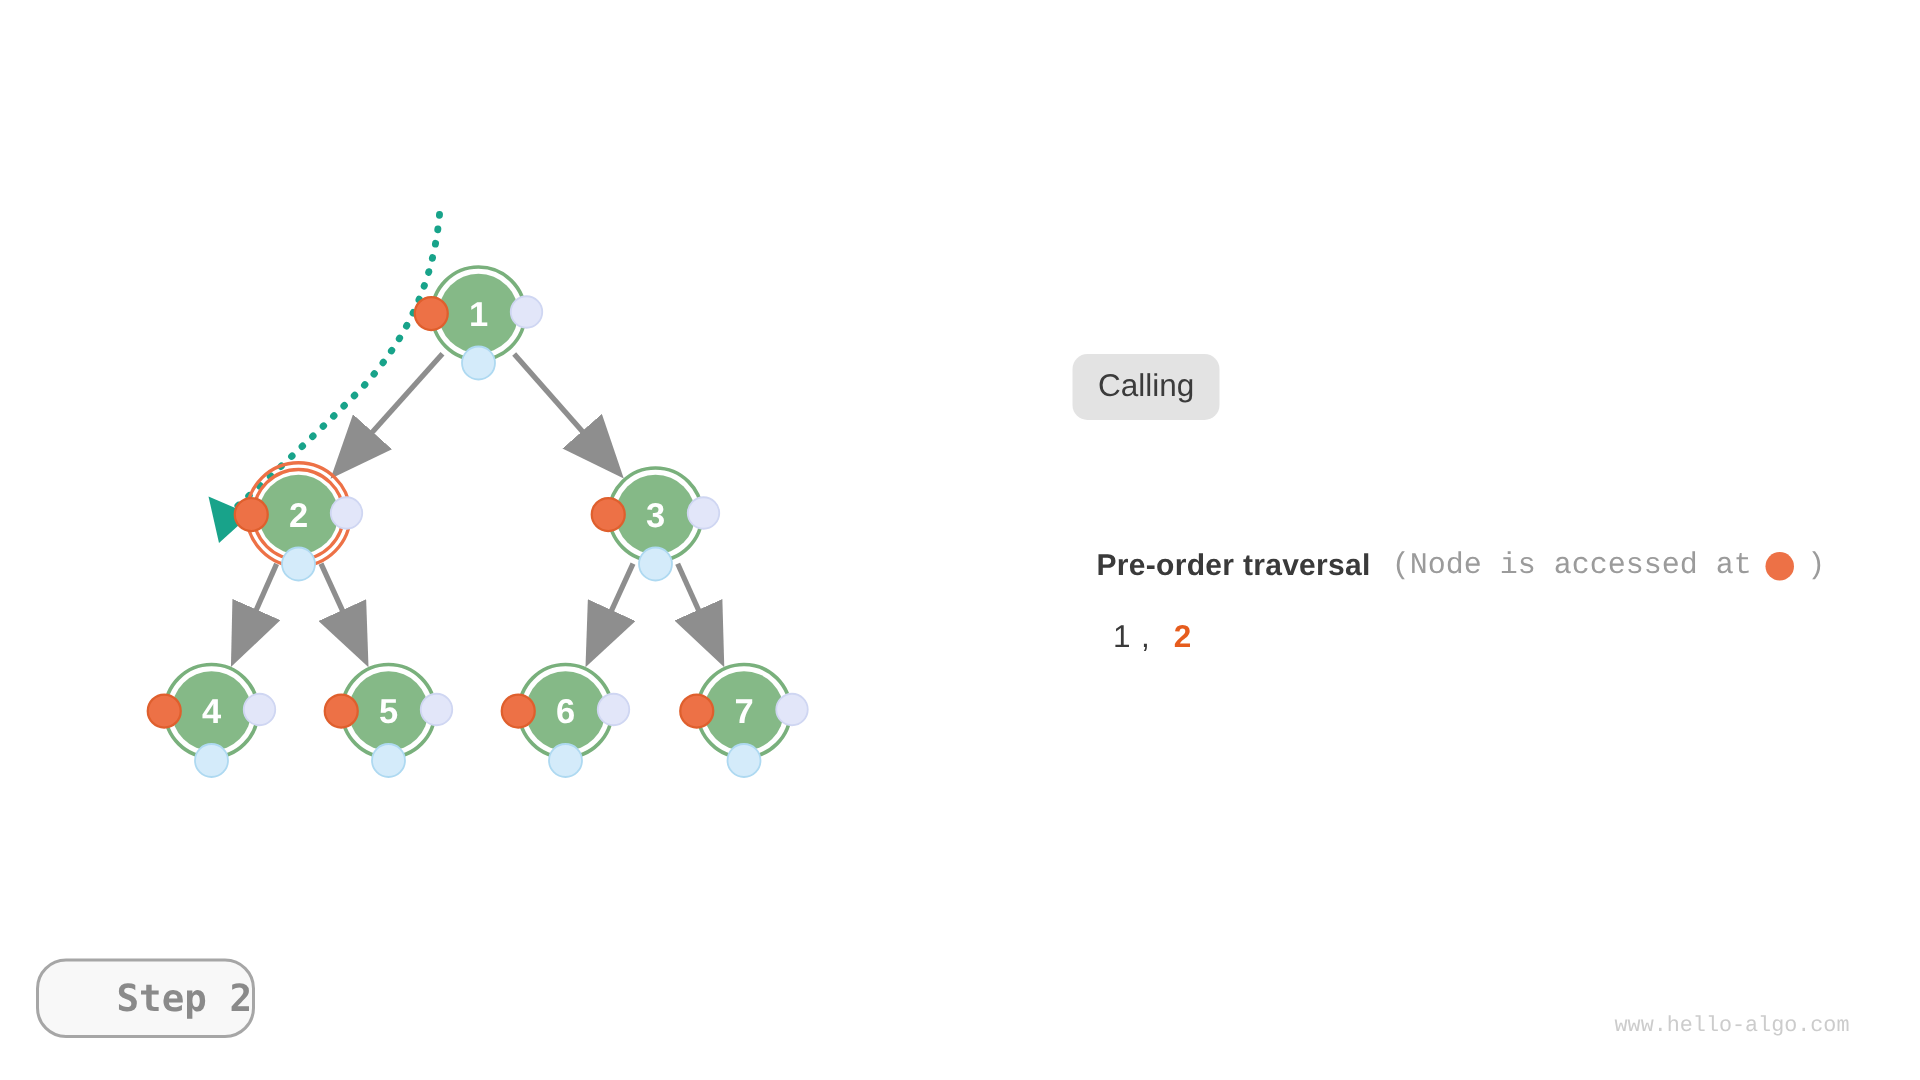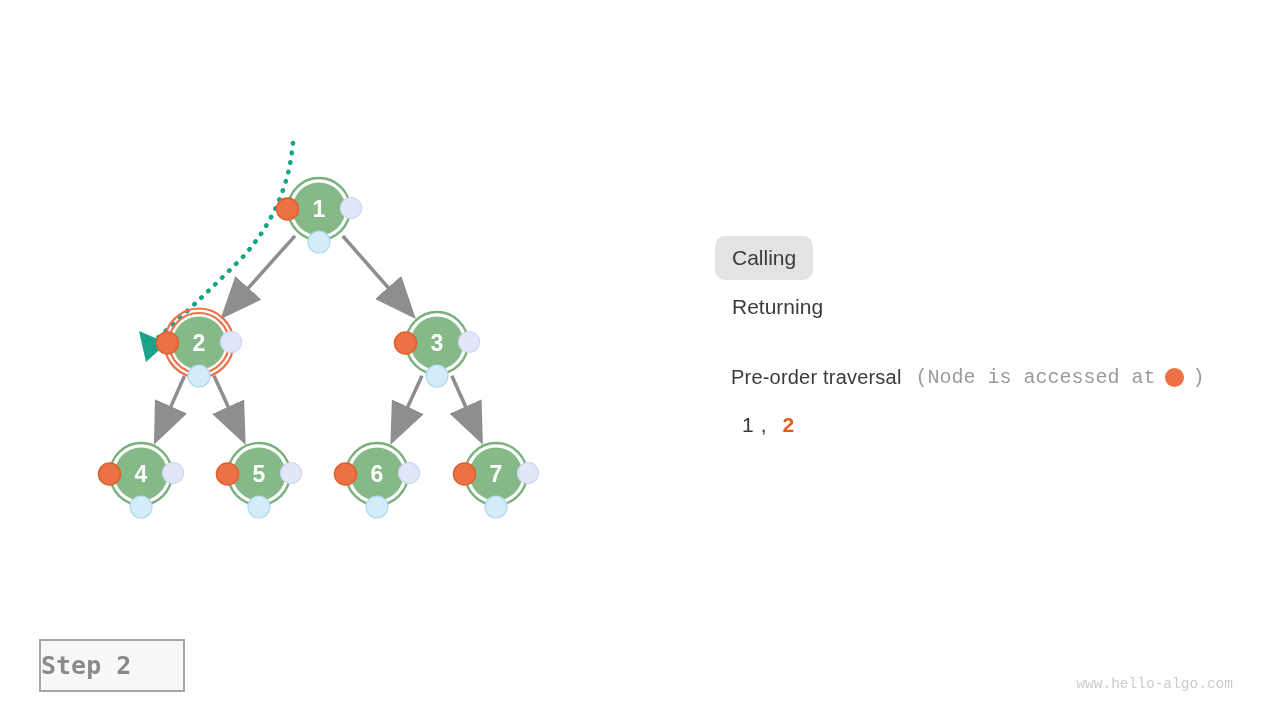--- a/index.html
+++ b/index.html
@@ -8,42 +8,42 @@
     font-family:"Liberation Sans",sans-serif;color:#3a3a3a;
   }
   .tree-svg{position:absolute;left:0;top:0;}
   .legend{position:absolute;left:715px;top:236px;}
   .legend-item{
     font-size:21px;line-height:24px;color:#3b3b3b;padding:10px 17px;border-radius:10px;
     display:inline-block;
   }
   .legend-item.active{background:#e3e3e3;}
   .legend-item.inactive{background:transparent;padding-top:15px;}
-  .legend-col{display:flex;flex-direction:column;align-items:flex-start;}
+  .legend-col{display:flex;flex-direction:row;align-items:flex-end;}
   .caption-row{
     position:absolute;left:731px;top:366px;display:flex;align-items:center;gap:14px;
     font-size:20px;white-space:nowrap;
   }
-  .cap-title{font-weight:400;color:#3a3a3a;letter-spacing:0.2px;}
+  .cap-title{font-weight:700;color:#3a3a3a;letter-spacing:0.2px;}
   .cap-note{color:#9b9b9b;display:inline-flex;align-items:center;gap:7px;font-family:Liberation Mono, monospace;}
   .cap-dot{
     display:inline-block;width:19px;height:19px;border-radius:50%;
     background:#ed7146;margin:0 2px;
   }
   .sequence{
     position:absolute;left:742px;top:413px;font-size:21px;color:#3a3a3a;
     display:flex;align-items:baseline;
   }
   .seq-val{font-weight:500;}
   .seq-val.active{color:#e65c1d;font-weight:700;}
   .seq-sep{margin:0 16px 0 7px;color:#3a3a3a;}
   .step-box{
-    position:absolute;left:39px;top:639px;width:146px;height:53px;
-    border:2px solid #a6a6a6;border-radius:0;background:#f8f8f8;
-    display:flex;align-items:center;justify-content:flex-start;box-sizing:border-box;
+    position:absolute;left:24px;top:639px;width:146px;height:53px;
+    border:2px solid #a6a6a6;border-radius:20px;background:#f8f8f8;
+    display:flex;align-items:center;justify-content:flex-end;box-sizing:border-box;
   }
   .step-box span{
     font-family:"DejaVu Sans Mono",monospace;font-weight:700;font-size:25px;color:#8a8a8a;
   }
   .watermark{
     position:absolute;right:47px;top:676px;
     font-family:Liberation Mono, monospace;font-size:14.5px;color:#cccccc;
   }
 </style>
 </head>
@@ -119,21 +119,20 @@
       <circle cx="409" cy="473" r="10.5" fill="#e2e6f9" stroke="#cfd6f2" stroke-width="1.2"></circle>
       <circle cx="377" cy="507" r="11" fill="#d4ebfa" stroke="#aed9f1" stroke-width="1.2"></circle>
       <circle cx="345.5" cy="474" r="11" fill="#ed7146" stroke="#df5f2d" stroke-width="1.5"></circle>
       <circle cx="528" cy="473" r="10.5" fill="#e2e6f9" stroke="#cfd6f2" stroke-width="1.2"></circle>
       <circle cx="496" cy="507" r="11" fill="#d4ebfa" stroke="#aed9f1" stroke-width="1.2"></circle>
       <circle cx="464.5" cy="474" r="11" fill="#ed7146" stroke="#df5f2d" stroke-width="1.5"></circle>
     </svg>
 
   <div class="legend legend-col">
     <div class="legend-item active">Calling</div>
-    <div class="legend-item inactive">Returning</div>
   </div>
 
   <div class="caption-row">
     <span class="cap-title">Pre-order traversal</span>
     <span class="cap-note">
       <span>(Node is accessed at</span>
       <span class="cap-dot"></span>
       <span>)</span>
     </span>
   </div>

